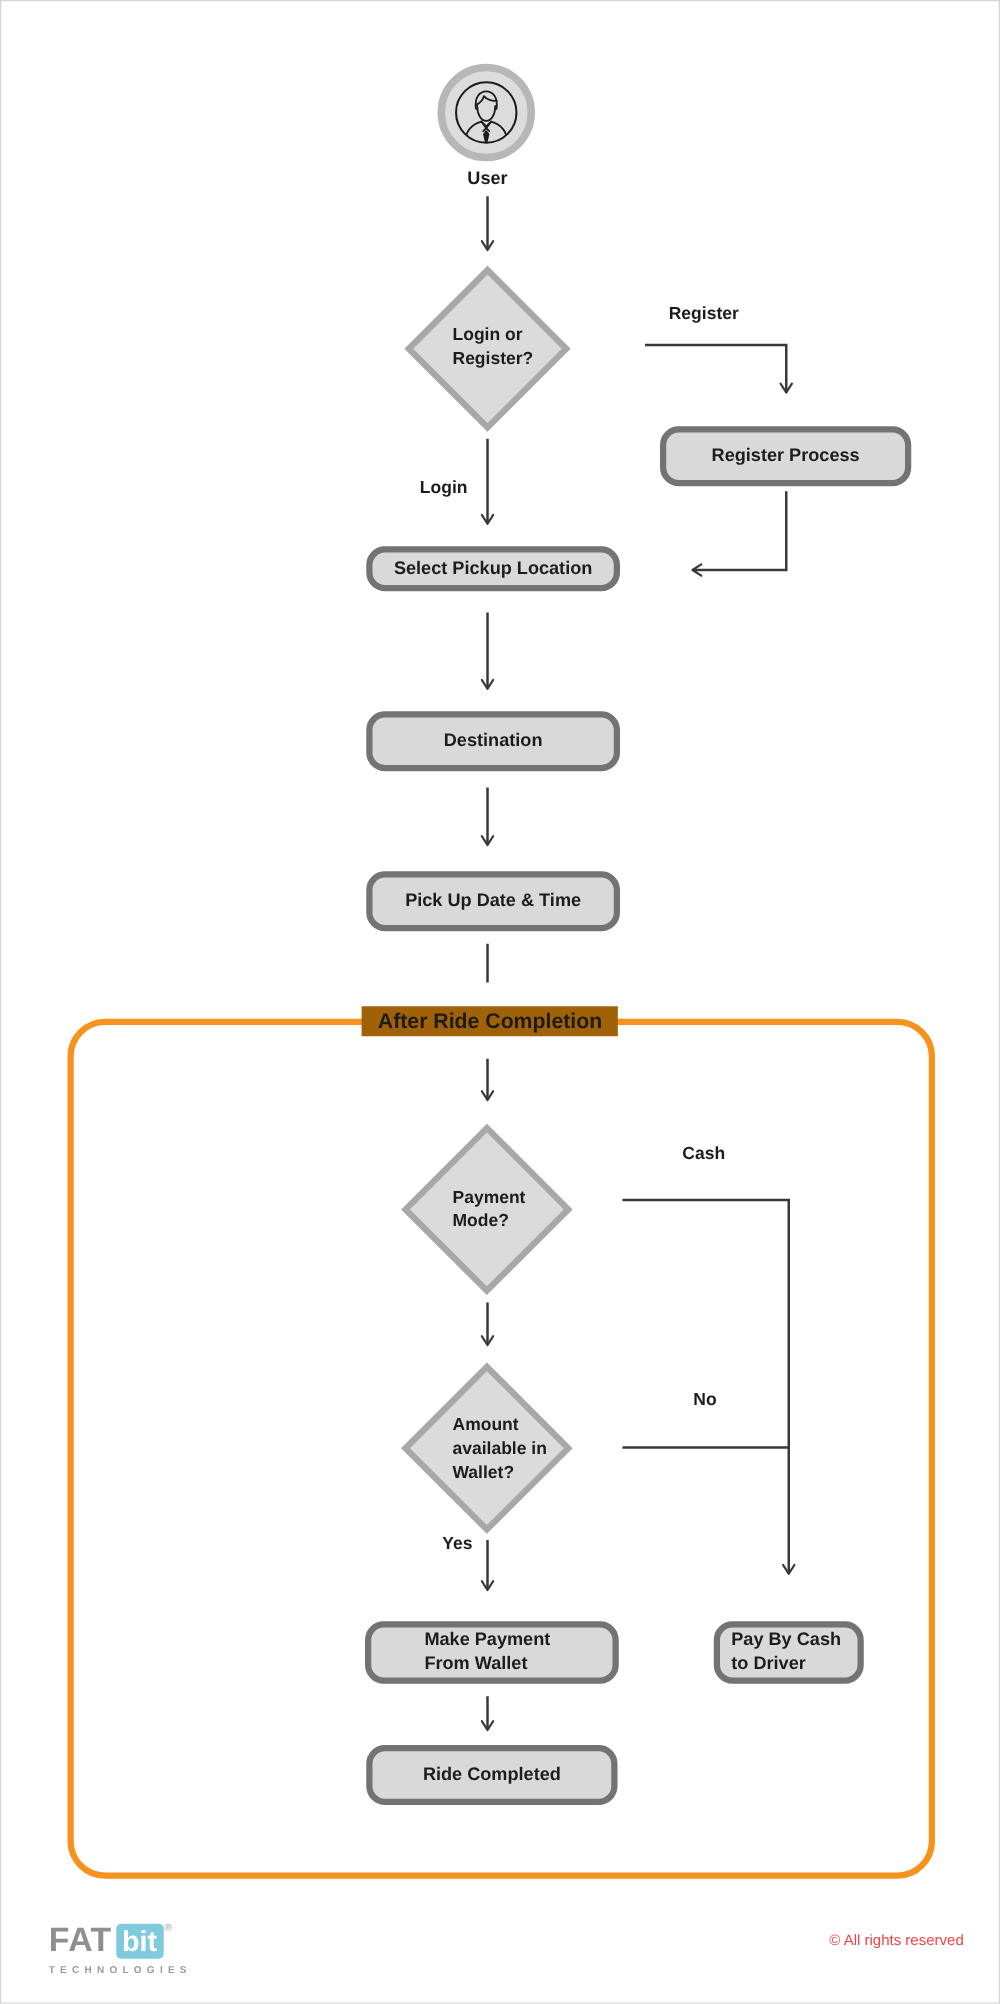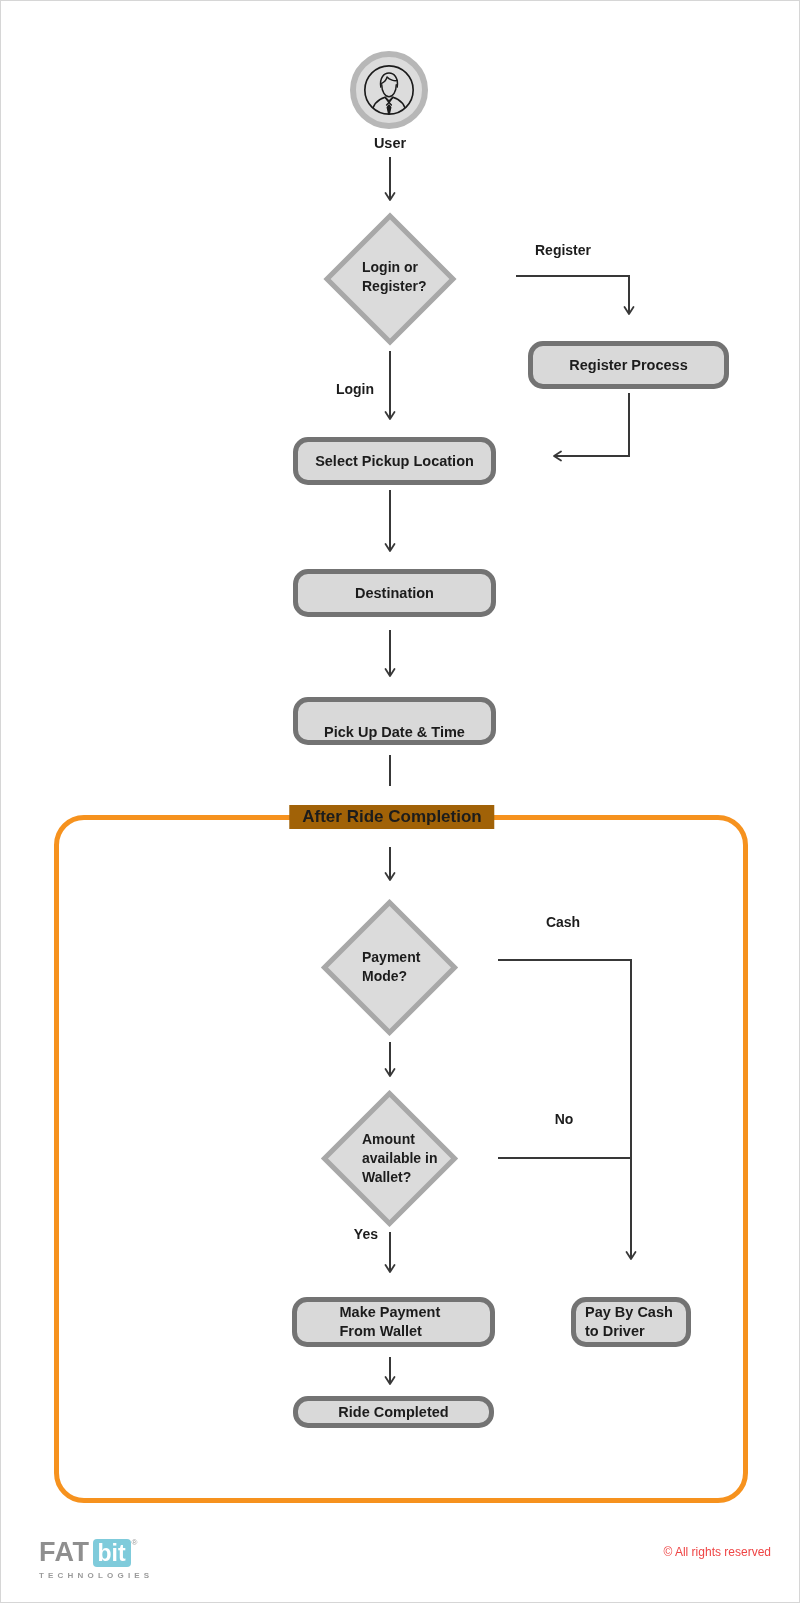--- a/index.html
+++ b/index.html
@@ -25,26 +25,26 @@
   .d2{left:340px;top:918px;}
   .d3{left:340px;top:1109px;}
   .dtext{position:absolute;width:84px;font-size:14px;font-weight:700;line-height:1.35;
     text-align:left;}
   
   .box{position:absolute;box-sizing:border-box;background:#d9d9d9;border:5px solid #737373;
     border-radius:15px;display:flex;align-items:center;justify-content:center;
     font-size:14.5px;font-weight:700;text-align:center;}
   .box .lines{text-align:left;line-height:1.3;}
   .b-register{left:527px;top:340px;width:201px;height:48px;}
-  .b-pickuploc{left:292px;top:436px;width:203px;height:48px;}
+  .b-pickuploc{left:292px;top:436px;width:203px;height:36px;}
   .b-destination{left:292px;top:568px;width:203px;height:48px;}
-  .b-datetime{left:292px;top:696px;width:203px;height:48px;align-items:flex-end;}
+  .b-datetime{left:292px;top:696px;width:203px;height:48px;}
   .b-wallet{left:291px;top:1296px;width:203px;height:50px;}
   .b-cashdriver{left:570px;top:1296px;width:120px;height:50px;}
-  .b-ridedone{left:292px;top:1395px;width:201px;height:32px;}
+  .b-ridedone{left:292px;top:1395px;width:201px;height:48px;}
   
   .elabel{position:absolute;font-size:14px;font-weight:700;}
   .l-register{left:512px;top:241px;width:100px;text-align:center;}
   .l-login{left:313px;top:380px;width:60px;text-align:right;}
   .l-cash{left:512px;top:913px;width:100px;text-align:center;}
   .l-no{left:513px;top:1110px;width:100px;text-align:center;}
   .l-yes{left:317px;top:1225px;width:60px;text-align:right;}
   
   .group{position:absolute;left:53px;top:814px;width:694px;height:688px;box-sizing:border-box;
     border:5px solid #F6921E;border-radius:30px;}

